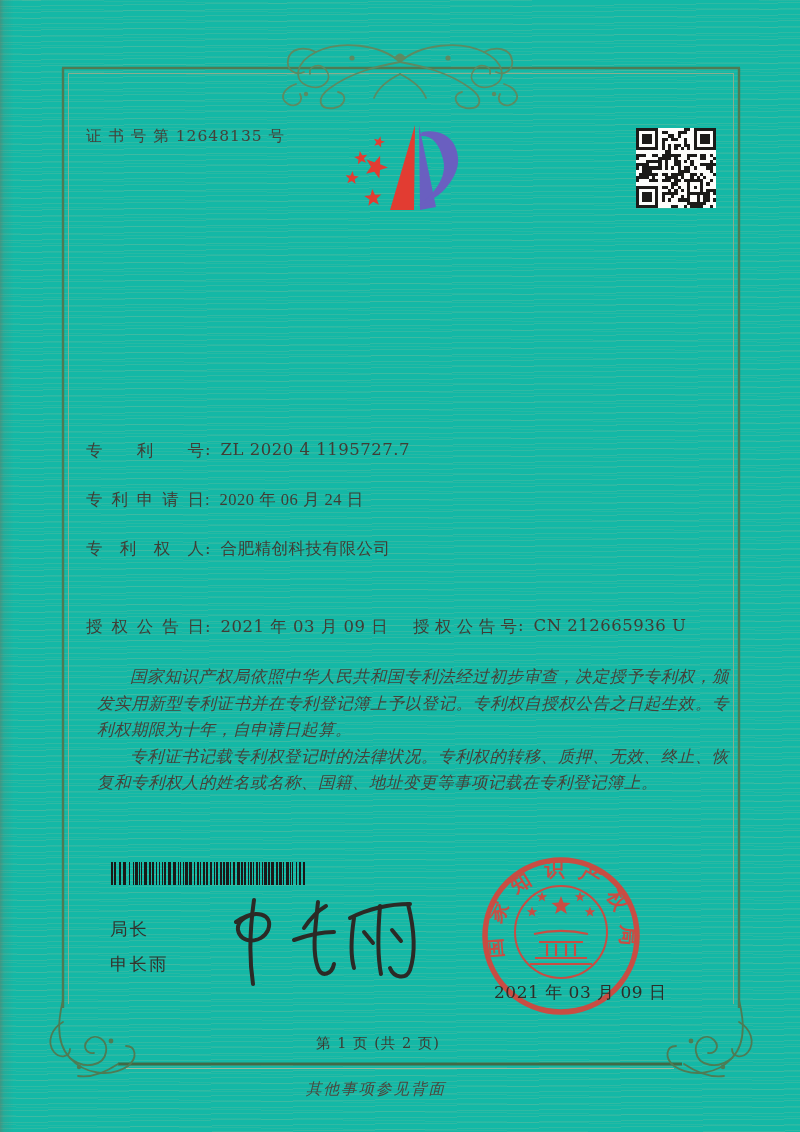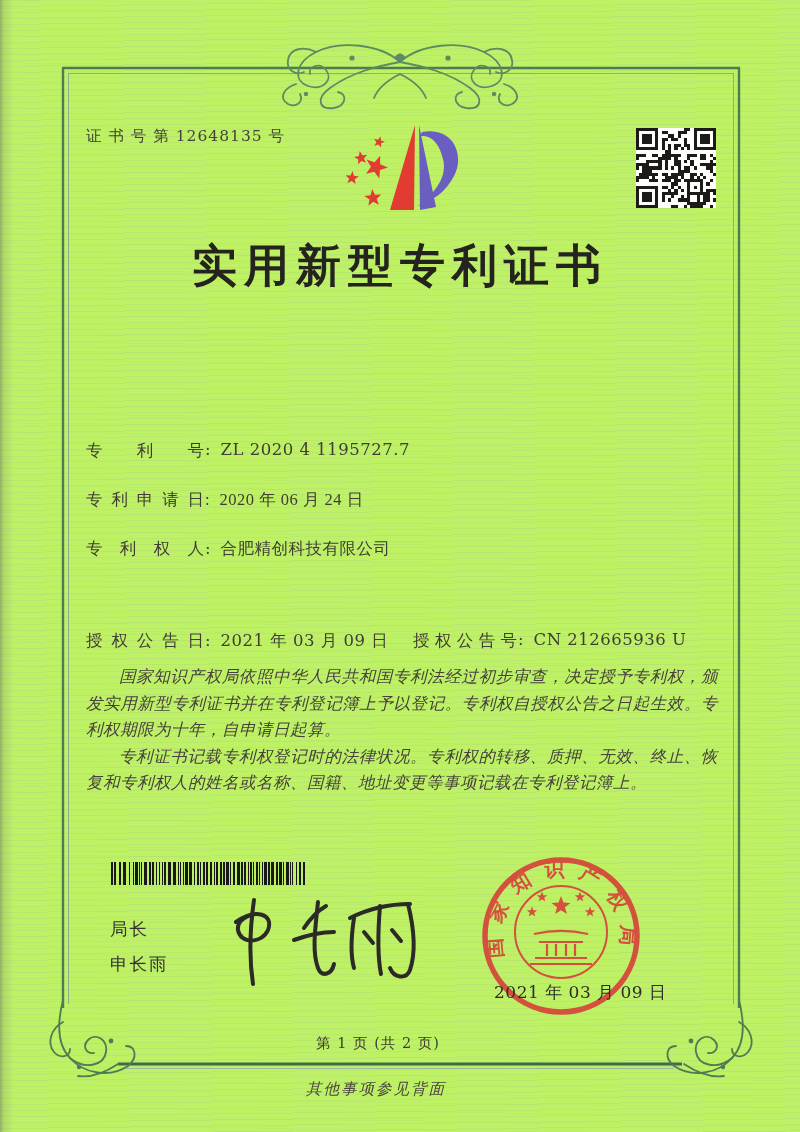--- a/index.html
+++ b/index.html
@@ -1,18 +1,18 @@
 <!DOCTYPE html>
 <html><head>
 <meta charset="utf-8">
 <style>
   html,body{margin:0;padding:0;}
   body{width:800px;height:1132px;background:#ffffff;font-family:"DejaVu Serif","Liberation Serif",serif;}
   .sheet{position:relative;width:800px;height:1132px;overflow:hidden;
-    background:#bef264;}
+    background:#14b8a6;}
   
   .sheet::before{content:"";position:absolute;inset:0;pointer-events:none;
     background:
       repeating-linear-gradient(179.3deg, rgba(163,190,150,0.20) 0 1px, transparent 1px 6px),
       repeating-linear-gradient(180.7deg, rgba(163,190,150,0.12) 0 1px, transparent 1px 9px);}
   
   .sheet::after{content:"";position:absolute;inset:0;pointer-events:none;
     background:linear-gradient(90deg, rgba(104,116,98,0.50) 0px, rgba(104,116,98,0.18) 4px, rgba(104,116,98,0) 14px);}
   .abs{position:absolute;}
   .cert-no{left:86px;top:126px;font-size:15.5px;letter-spacing:1px;color:#44423a;}
@@ -422,39 +422,38 @@
       <rect x="11" y="24" width="1" height="1" fill="#1c1b19"></rect>
       <rect x="12" y="24" width="1" height="1" fill="#1c1b19"></rect>
       <rect x="15" y="24" width="1" height="1" fill="#1c1b19"></rect>
       <rect x="17" y="24" width="1" height="1" fill="#1c1b19"></rect>
       <rect x="18" y="24" width="1" height="1" fill="#1c1b19"></rect>
       <rect x="19" y="24" width="1" height="1" fill="#1c1b19"></rect>
       <rect x="20" y="24" width="1" height="1" fill="#1c1b19"></rect>
       <rect x="23" y="24" width="1" height="1" fill="#1c1b19"></rect>
     </svg>
 
-  <div class="abs title" style="z-index:2;">实用新型专利证书</div>
 
   <div class="abs row" style="top:440px;z-index:2;">
     <span class="flabel">专利号</span><span class="colon">:</span><span class="fvalue">ZL 2020 4 1195727.7</span>
   </div>
   <div class="abs row" style="top:489px;z-index:2;font-family:Liberation Serif, serif;">
     <span class="flabel">专利申请日</span><span class="colon">:</span><span class="fvalue">2020 年 06 月 24 日</span>
   </div>
   <div class="abs row" style="top:538px;z-index:2;">
     <span class="flabel">专利权人</span><span class="colon"></span><span class="colon" style="margin:0 10px 0 -10px;">:</span><span class="fvalue">合肥精创科技有限公司</span>
   </div>
-  <div class="abs row" style="top:630px;z-index:2;">
+  <div class="abs row" style="top:616px;z-index:2;">
     <span class="flabel">授权公告日</span><span class="colon">:</span><span class="fvalue">2021 年 03 月 09 日</span>
     <span class="grp2">
       <span class="flabel small">授权公告号</span><span class="colon">:</span><span class="fvalue">CN 212665936 U</span>
     </span>
   </div>
 
-  <div class="abs paras" style="z-index:2;">
+  <div class="abs paras" style="z-index:2;margin-left:11px;">
     <p>国家知识产权局依照中华人民共和国专利法经过初步审查，决定授予专利权，颁发实用新型专利证书并在专利登记簿上予以登记。专利权自授权公告之日起生效。专利权期限为十年，自申请日起算。</p>
     <p>专利证书记载专利权登记时的法律状况。专利权的转移、质押、无效、终止、恢复和专利权人的姓名或名称、国籍、地址变更等事项记载在专利登记簿上。</p>
   </div>
 
   <svg class="abs" id="barcode-svg" style="left:110px;top:861px;z-index:2;" width="202" height="25" viewBox="0 0 202 25">
       <rect x="1" y="1" width="2" height="23" fill="#191918"></rect>
       <rect x="4" y="1" width="2" height="23" fill="#191918"></rect>
       <rect x="9" y="1" width="2" height="23" fill="#191918"></rect>
       <rect x="13" y="1" width="3" height="23" fill="#191918"></rect>
       <rect x="19" y="1" width="1" height="23" fill="#191918"></rect>

